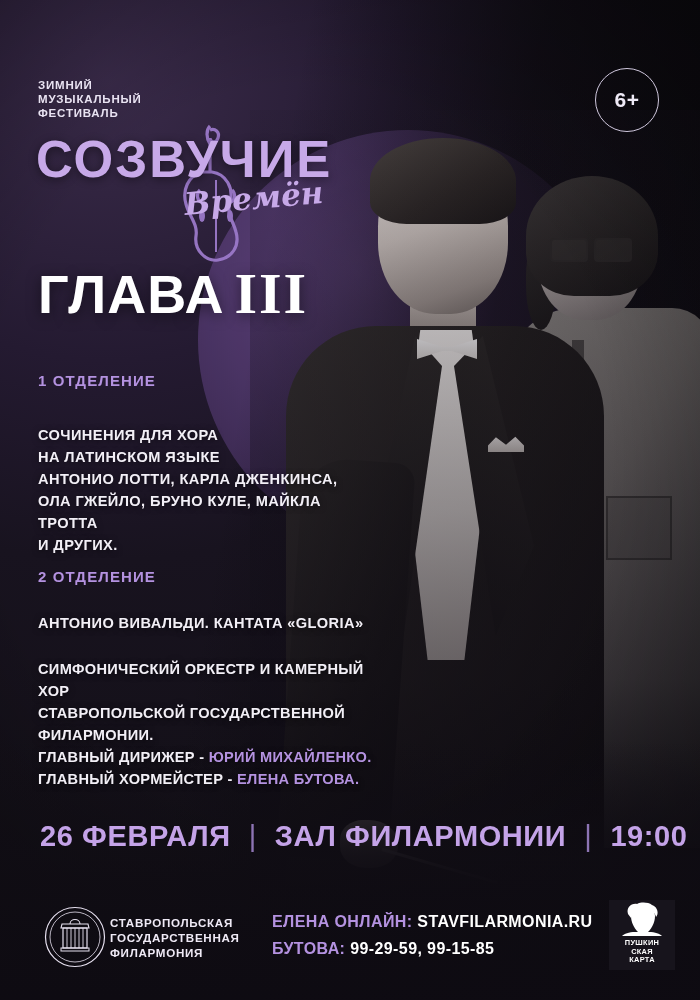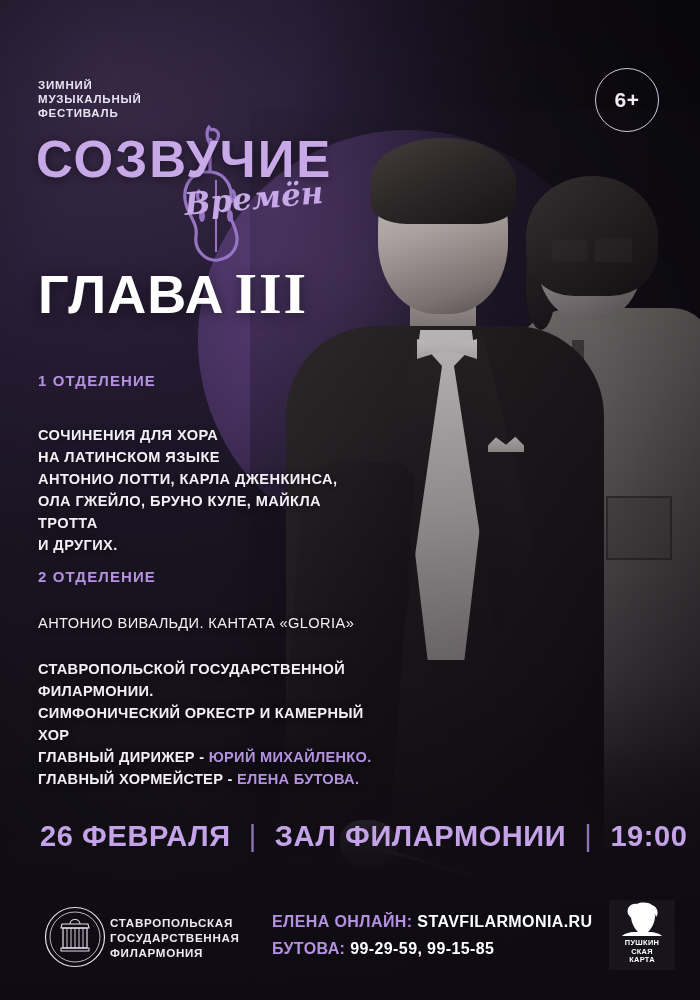--- a/index.html
+++ b/index.html
@@ -247,21 +247,21 @@
   #part1-label { top: 372px; }
   #part2-label { top: 568px; }
 
   .prog-block {
     position: absolute; left: 38px;
     font-size: 14.6px; font-weight: 700; line-height: 22px;
     letter-spacing: 0.4px; color: #f2eff6;
     text-shadow: 0 1px 6px rgba(0,0,0,0.55);
   }
   #part1-text { top: 424px; width: 330px; }
-  #part2-text { top: 612px; width: 340px; font-weight: 400; }
+  #part2-text { top: 612px; width: 340px; font-weight: 700; }
 
   .ensemble {
     position: absolute; left: 38px; top: 658px; width: 350px;
     font-size: 14.6px; font-weight: 700; line-height: 22px;
     letter-spacing: 0.3px; color: #f2eff6;
     text-shadow: 0 1px 6px rgba(0,0,0,0.55);
   }
   .ensemble .accent { color: #b492e0; }
   .honor {
     position: absolute; left: 38px; top: 757px; width: 360px;
@@ -384,22 +384,22 @@
   <div class="prog-block multiline" id="part1-text">СОЧИНЕНИЯ ДЛЯ ХОРА
 НА ЛАТИНСКОМ ЯЗЫКЕ
 АНТОНИО ЛОТТИ, КАРЛА ДЖЕНКИНСА,
 ОЛА ГЖЕЙЛО, БРУНО КУЛЕ, МАЙКЛА ТРОТТА
 И ДРУГИХ.</div>
 
   <div class="sect-label" id="part2-label">2 ОТДЕЛЕНИЕ</div>
   <div class="prog-block multiline" id="part2-text">АНТОНИО ВИВАЛЬДИ. КАНТАТА «GLORIA»</div>
 
   <div class="ensemble">
+    <div>СИМФОНИЧЕСКИЙ ОРКЕСТР И КАМЕРНЫЙ ХОР</div>
     <div>СТАВРОПОЛЬСКОЙ ГОСУДАРСТВЕННОЙ ФИЛАРМОНИИ.</div>
-    <div>СИМФОНИЧЕСКИЙ ОРКЕСТР И КАМЕРНЫЙ ХОР</div>
     <div><span>ГЛАВНЫЙ ДИРИЖЕР - </span><span class="accent">ЮРИЙ МИХАЙЛЕНКО.</span></div>
     <div><span>ГЛАВНЫЙ ХОРМЕЙСТЕР - </span><span class="accent">ЕЛЕНА БУТОВА.</span></div>
   </div>
 
   <div class="event-line">
     <span>26 ФЕВРАЛЯ</span>
     <span class="sep">|</span>
     <span>ЗАЛ ФИЛАРМОНИИ</span>
     <span class="sep">|</span>
     <span>19:00</span>

